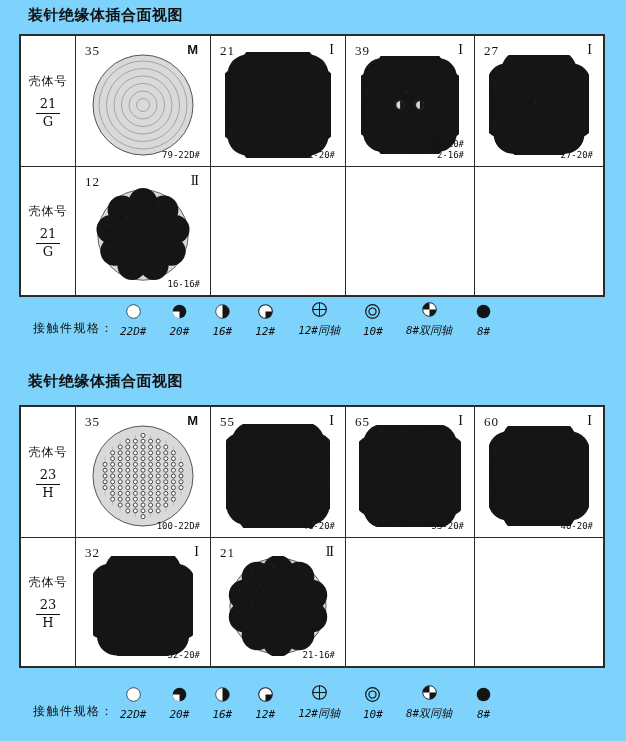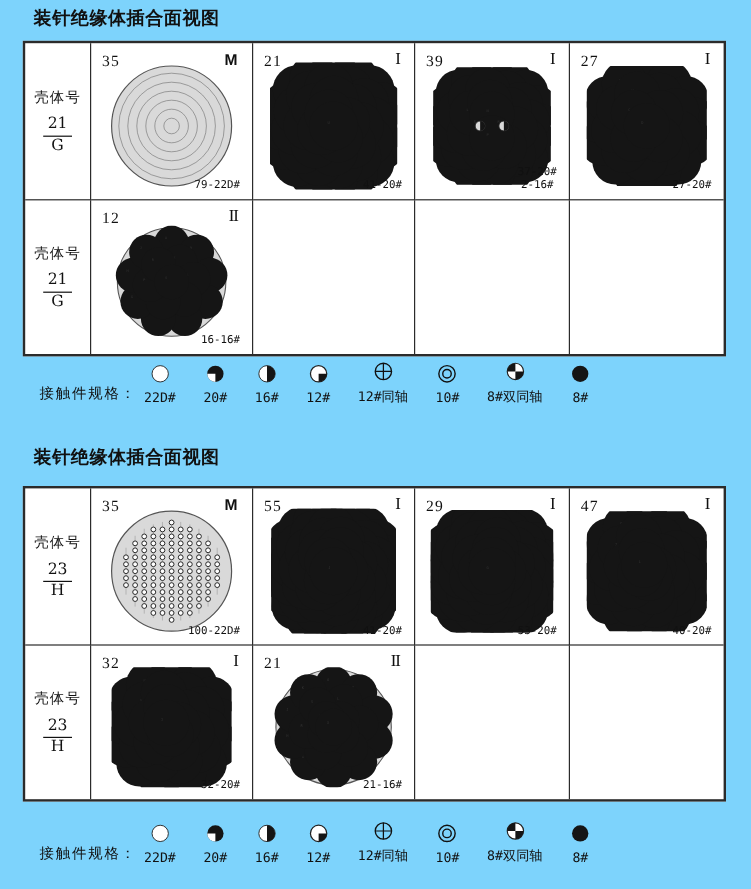--- a/index.html
+++ b/index.html
@@ -20,28 +20,28 @@
   .frac{text-align:center;font-family:"DejaVu Serif",serif;font-size:13px;line-height:1.15;}
   .frac .num{display:block;border-bottom:1px solid #111;padding:0 4px 1px;}
   .frac .den{display:block;padding-top:1px;}
   .insert-num{position:absolute;top:7px;left:9px;font-family:Liberation Serif, serif;
         font-size:13px;letter-spacing:1px;color:#111;}
   .marker{position:absolute;top:6px;right:12px;}
   .marker.mk-m{font-family:"Liberation Sans",sans-serif;font-weight:bold;font-size:13px;}
   .marker.mk-roman{font-family:"Liberation Serif",serif;font-size:14px;letter-spacing:-1px;}
   .face-svg{position:absolute;left:50%;top:53%;transform:translate(-50%,-50%);}
   .count-label{position:absolute;right:10px;bottom:5px;font-family:"DejaVu Sans Mono",monospace;
-        font-size:9px;white-space:pre-line;text-align:center;line-height:1.25;color:#111;}
+        font-size:9px;white-space:pre-line;text-align:right;line-height:1.25;color:#111;}
   .legend{position:absolute;left:33px;display:flex;align-items:flex-end;}
   .legend.l0{top:301px;}
   .legend.l1{top:684px;}
   .legend-label{font-size:12px;letter-spacing:1.5px;margin-right:6px;padding-bottom:1px;}
   .legend-items{display:flex;align-items:flex-end;gap:23px;}
   .legend-item{display:flex;flex-direction:column;align-items:center;gap:5px;}
-  .legend-item .li-text{font-family:"DejaVu Sans Mono",monospace;font-size:11px;letter-spacing:0;}
+  .legend-item .li-text{font-family:"DejaVu Sans Mono",monospace;font-size:11px;letter-spacing:0;font-style:italic;}
 </style>
 </head>
 <body>
 
 <div class="page">
   <div class="sec-title s0">装针绝缘体插合面视图</div>
   <div class="grid-table t0">
       <div class="cell shell-cell">
         <div class="shell-label">壳体号</div>
         <div class="frac">
@@ -1521,21 +1521,21 @@
           </g>
           <text x="-8.73" y="-9.45" font-size="3.2" fill="#333" font-family="DejaVu Sans Mono, monospace">H</text>
           <g>
             <circle cx="0.00" cy="0.00" r="20.00" fill="#151515" stroke="none" stroke-width="0"></circle>
           </g>
           <text x="-4.50" y="-1.50" font-size="3.2" fill="#333" font-family="DejaVu Sans Mono, monospace">J</text>
         </svg>
         <div class="count-label">41-20#</div>
       </div>
       <div class="cell">
-        <div class="insert-num">29</div>
+        <div class="insert-num">65</div>
         <div class="marker mk-roman">I</div>
         <svg width="102" height="102" viewBox="-52 -52 104 104" class="face-svg">
           <circle cx="0" cy="0" r="50" fill="#d9d9d9" stroke="#555555" stroke-width="1"></circle>
           <g>
             <circle cx="0.00" cy="-43.00" r="20.00" fill="#151515" stroke="none" stroke-width="0"></circle>
           </g>
           <text x="-4.60" y="-44.60" font-size="3.2" fill="#333" font-family="DejaVu Sans Mono, monospace">A</text>
           <g>
             <circle cx="14.71" cy="-40.41" r="20.00" fill="#151515" stroke="none" stroke-width="0"></circle>
           </g>
@@ -1741,21 +1741,21 @@
           </g>
           <text x="-4.29" y="-10.59" font-size="3.2" fill="#333" font-family="DejaVu Sans Mono, monospace">F</text>
           <g>
             <circle cx="0.00" cy="0.00" r="20.00" fill="#151515" stroke="none" stroke-width="0"></circle>
           </g>
           <text x="-4.60" y="-1.60" font-size="3.2" fill="#333" font-family="DejaVu Sans Mono, monospace">G</text>
         </svg>
         <div class="count-label">53-20#</div>
       </div>
       <div class="cell last-col">
-        <div class="insert-num">47</div>
+        <div class="insert-num">60</div>
         <div class="marker mk-roman">I</div>
         <svg width="100" height="100" viewBox="-52 -52 104 104" class="face-svg">
           <circle cx="0" cy="0" r="50" fill="#d9d9d9" stroke="#555555" stroke-width="1"></circle>
           <g>
             <circle cx="0.00" cy="-42.00" r="20.00" fill="#151515" stroke="none" stroke-width="0"></circle>
           </g>
           <text x="-4.80" y="-43.80" font-size="3.2" fill="#333" font-family="DejaVu Sans Mono, monospace">A</text>
           <g>
             <circle cx="18.22" cy="-37.84" r="20.00" fill="#151515" stroke="none" stroke-width="0"></circle>
           </g>

